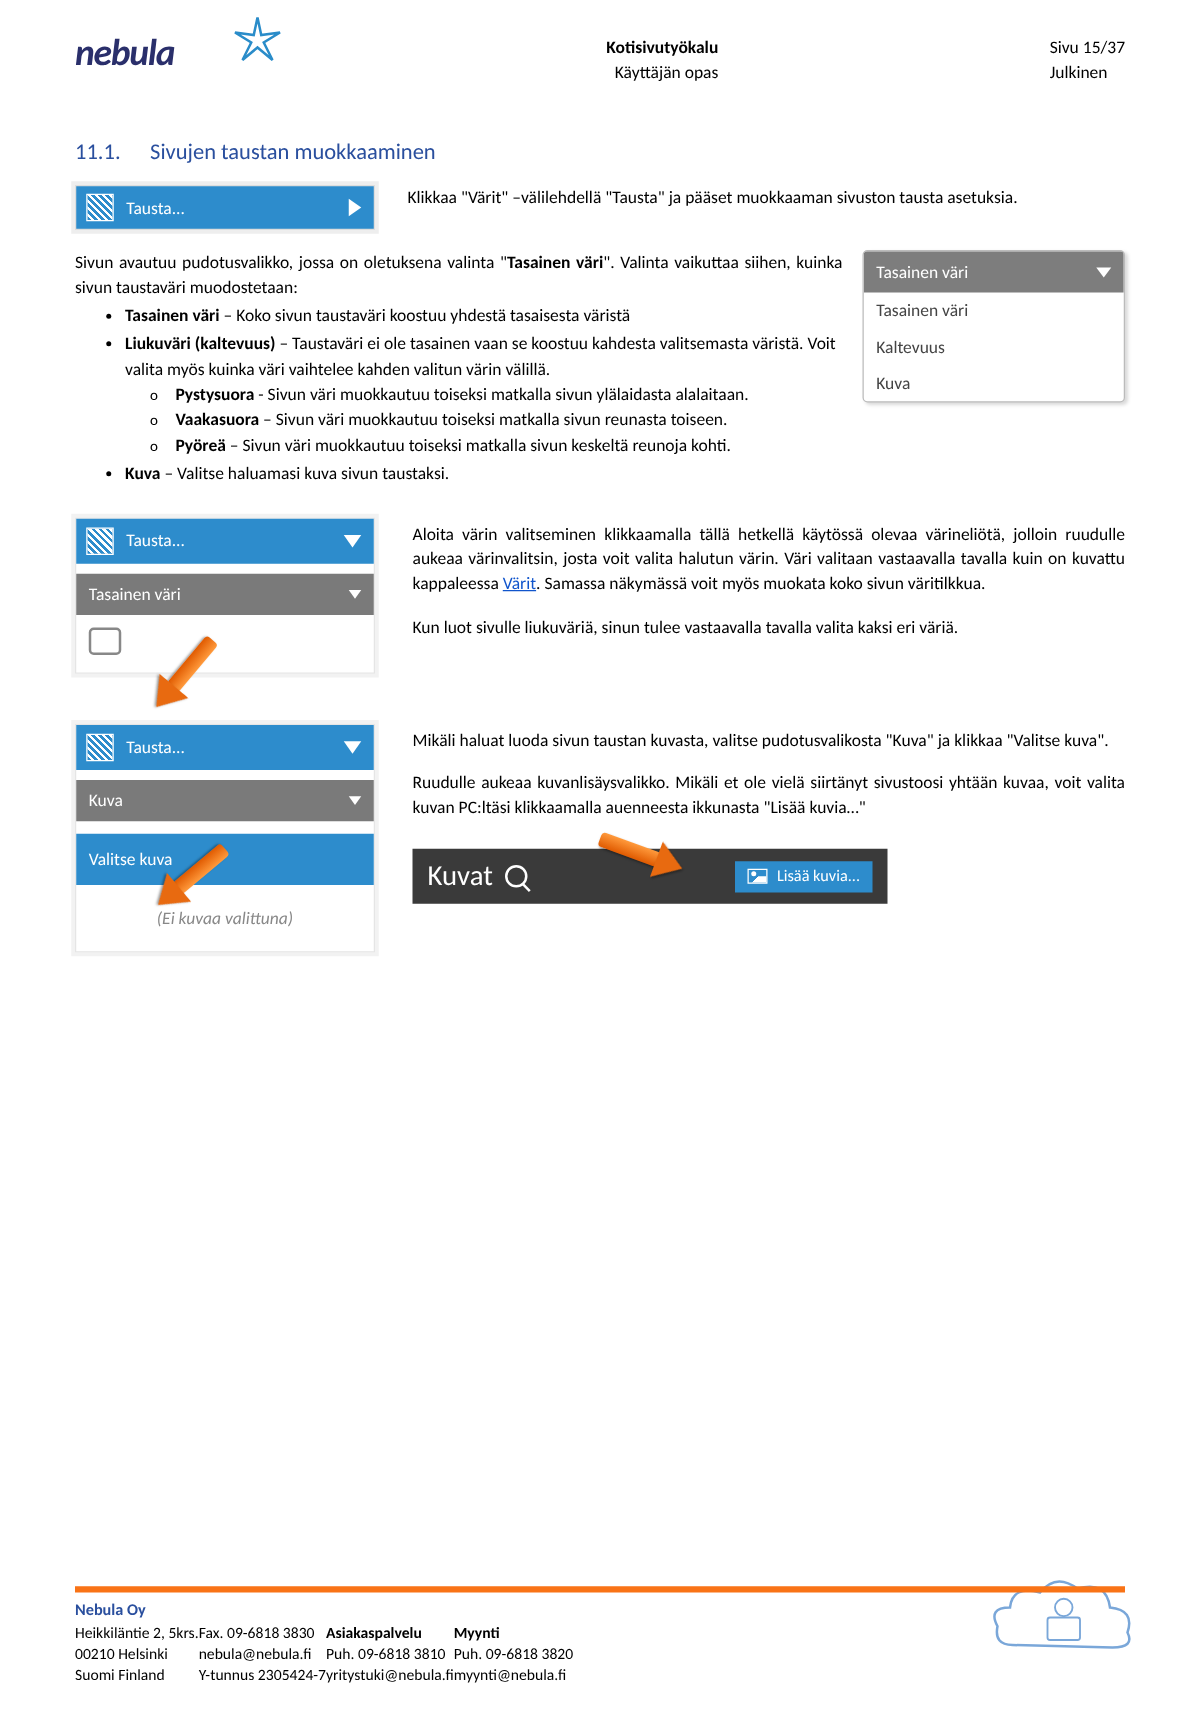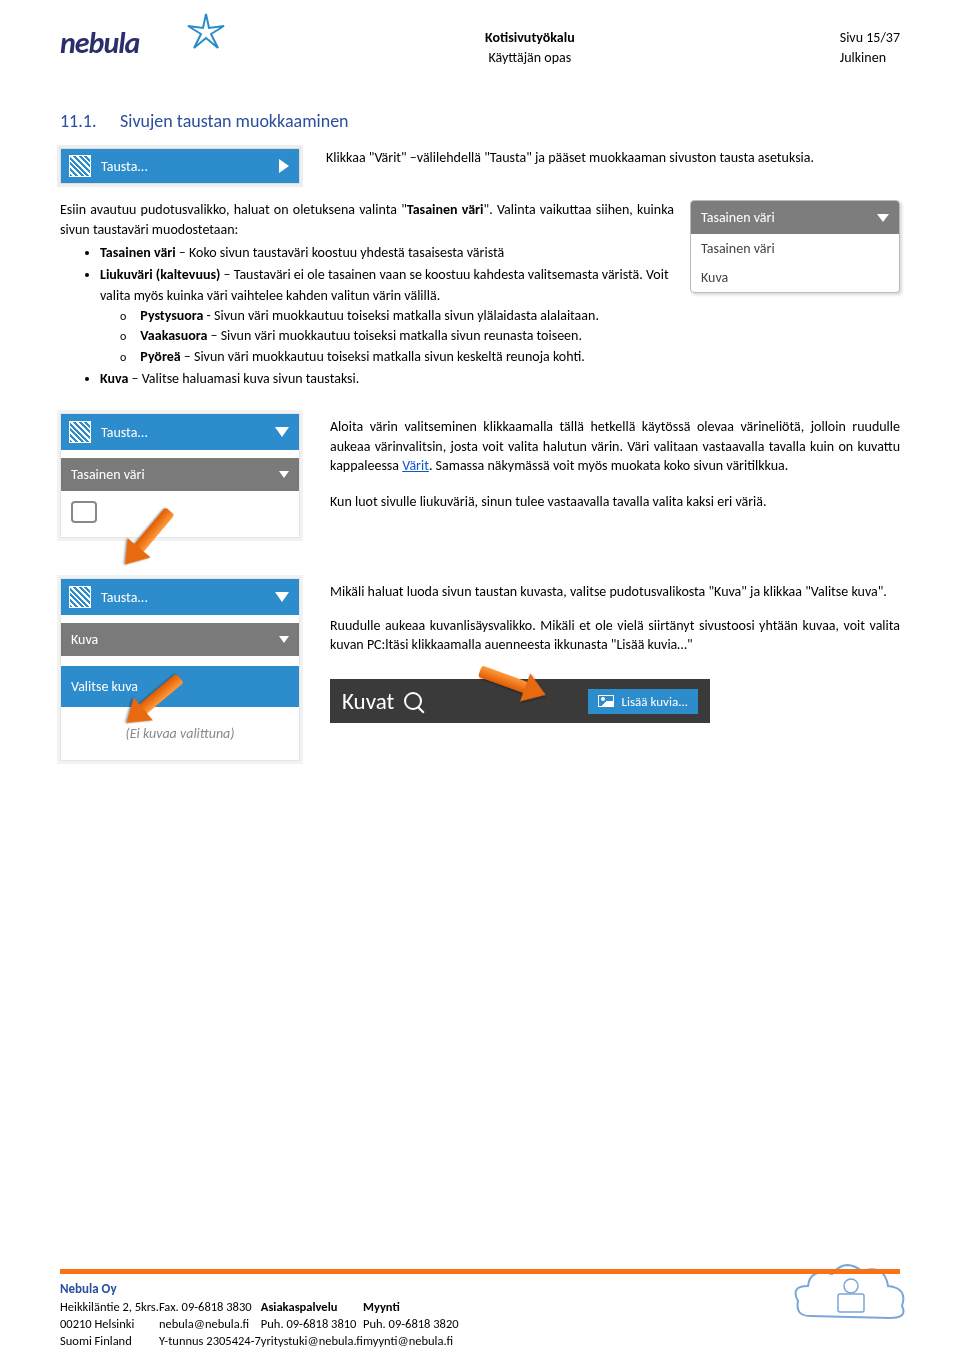--- a/index.html
+++ b/index.html
@@ -10,21 +10,21 @@
     background: #fff;
     width: 960px;
     min-height: 1368px;
     position: relative;
     padding: 20px 60px 0 60px;
   }
   .header-row { display: flex; justify-content: space-between; align-items: flex-start; margin-bottom: 30px; }
   .logo { width: 160px; height: 60px; position: relative; }
   .logo-star { position: absolute; top: -8px; right: -6px; }
   .logo-text { font-size: 30px; font-weight: bold; font-style: italic; color: #2a2f6b; letter-spacing: -1px; margin-top: 4px; }
-  .hdr-center { text-align: center; font-size: 14px; line-height: 1.4; margin-top: 8px; }
+  .hdr-center { text-align: right; font-size: 14px; line-height: 1.4; margin-top: 8px; }
   .hdr-right { text-align: left; font-size: 14px; line-height: 1.4; margin-top: 8px; }
 
   h2.section { color: #2a4f9e; font-size: 18px; font-weight: normal; margin: 20px 0 16px 0; }
   h2.section .num { display: inline-block; width: 56px; }
 
   .tausta-btn {
     display: inline-flex; align-items: center;
     background: #2d8ccc; color: #fff;
     height: 36px; padding: 0 10px 0 8px;
     border: 1px solid #ddd; box-shadow: 0 0 0 3px #eee;
@@ -158,25 +158,26 @@
   <div class="intro-text">Klikkaa "Värit" –välilehdellä "Tausta" ja pääset muokkaaman sivuston tausta asetuksia.</div>
 </div>
 
 <div class="clearfix">
   <div class="dropdown-panel">
     <div class="dd-hdr">
       <span>Tasainen väri</span>
       <span class="dd-tri"></span>
     </div>
     <div class="dd-item">Tasainen väri</div>
+    <div class="dd-item">Kaltevuus</div>
     <div class="dd-item">Kuva</div>
   </div>
 
   <p class="body">
-    <span>Esiin avautuu pudotusvalikko, haluat on oletuksena valinta "</span><span class="b">Tasainen väri</span><span>". Valinta vaikuttaa siihen, kuinka sivun taustaväri muodostetaan:</span>
+    <span>Sivun avautuu pudotusvalikko, jossa on oletuksena valinta "</span><span class="b">Tasainen väri</span><span>". Valinta vaikuttaa siihen, kuinka sivun taustaväri muodostetaan:</span>
   </p>
   <ul class="body">
     <li><span class="b">Tasainen väri</span><span> – Koko sivun taustaväri koostuu yhdestä tasaisesta väristä</span></li>
     <li><span class="b">Liukuväri (kaltevuus)</span><span> – Taustaväri ei ole tasainen vaan se koostuu kahdesta valitsemasta väristä. Voit valita myös kuinka väri vaihtelee kahden valitun värin välillä.</span>
       <ul class="sub">
         <li><span class="b">Pystysuora</span><span> - Sivun väri muokkautuu toiseksi matkalla sivun ylälaidasta alalaitaan.</span></li>
         <li><span class="b">Vaakasuora</span><span> – Sivun väri muokkautuu toiseksi matkalla sivun reunasta toiseen.</span></li>
         <li><span class="b">Pyöreä</span><span> – Sivun väri muokkautuu toiseksi matkalla sivun keskeltä reunoja kohti.</span></li>
       </ul>
     </li>

